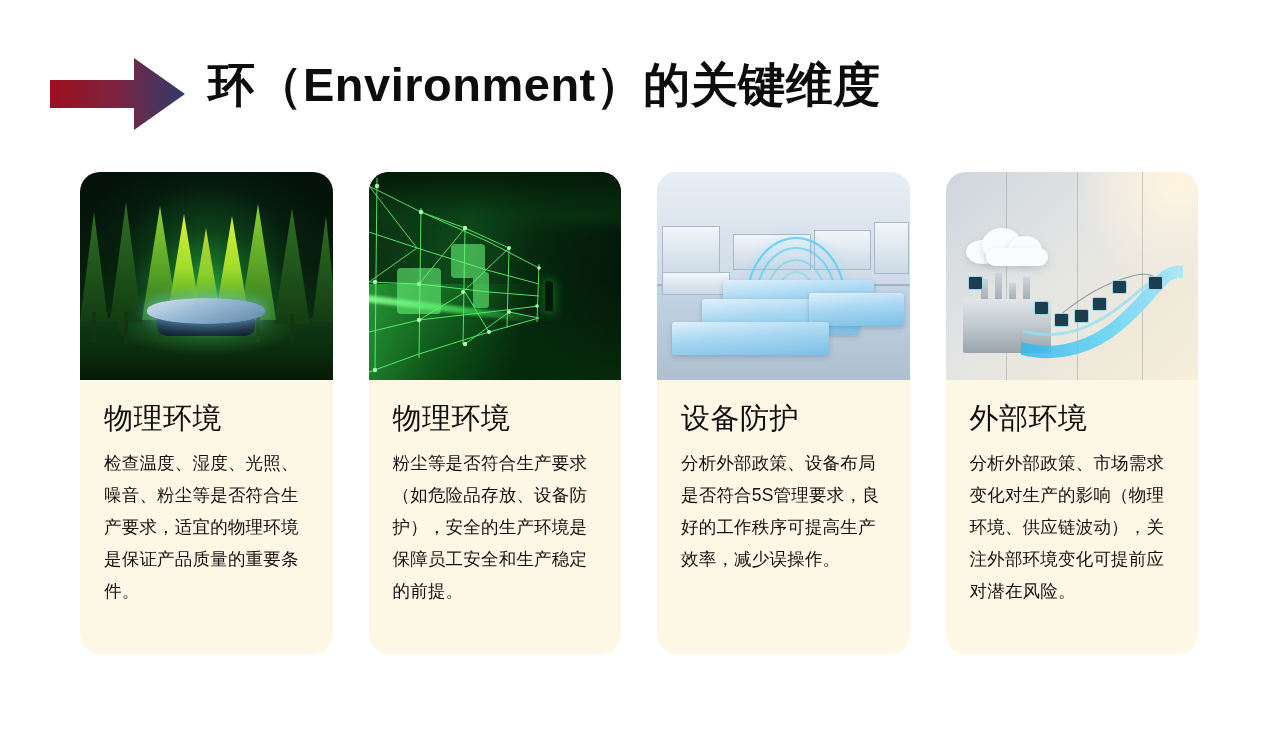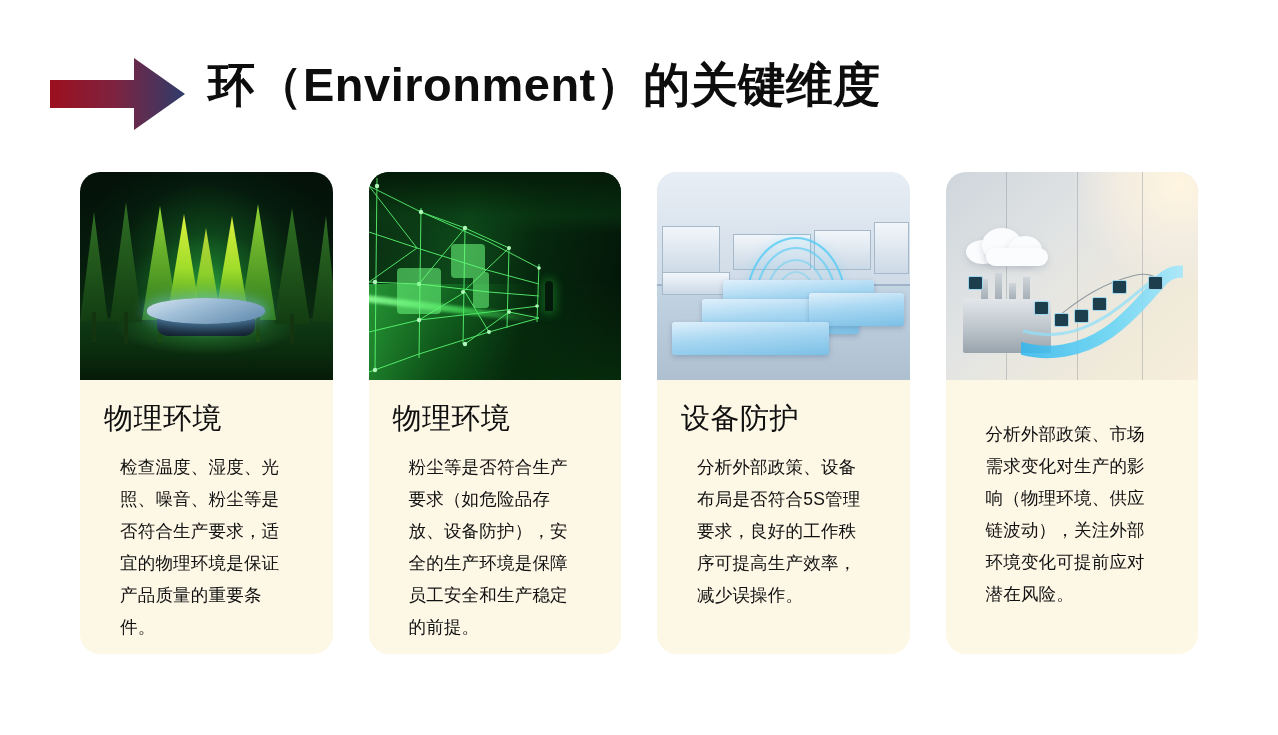--- a/index.html
+++ b/index.html
@@ -79,21 +79,21 @@
     font-weight: 400;
     color: #101010;
     line-height: 1.15;
     margin: 0 0 12px 0;
     letter-spacing: 0.5px;
   }
   .card-text {
     font-size: 17.5px;
     line-height: 32px;
     color: #111111;
-    margin: 16px;
+    margin: 0;
     letter-spacing: 0.2px;
   }
 
   
   .img-forest {
     background:
       radial-gradient(ellipse 120px 90px at 50% 62%, rgba(70,240,90,0.55) 0%, rgba(40,180,60,0.18) 45%, rgba(0,0,0,0) 75%),
       radial-gradient(ellipse 160px 150px at 50% 45%, rgba(40,200,70,0.40) 0%, rgba(10,70,25,0.15) 55%, rgba(0,0,0,0) 80%),
       linear-gradient(180deg, #04110a 0%, #061b0c 45%, #0a2a10 70%, #113d15 100%);
   }
@@ -457,17 +457,18 @@
       <div class="chip" style="left:35%;top:62%;"></div>
       <div class="chip" style="left:43%;top:68%;"></div>
       <div class="chip" style="left:51%;top:66%;"></div>
       <div class="chip" style="left:58%;top:60%;"></div>
       <div class="chip" style="left:66%;top:52%;"></div>
       <div class="chip" style="left:80%;top:50%;"></div>
       <div class="chip" style="left:9%;top:50%;"></div>
     </div>
 
     <div class="card-body">
+      <div class="card-title">外部环境</div>
       <p class="card-text">分析外部政策、市场需求变化对生产的影响（物理环境、供应链波动），关注外部环境变化可提前应对潜在风险。</p>
     </div>
   </div>
 
 </div>
 
 </body></html>

